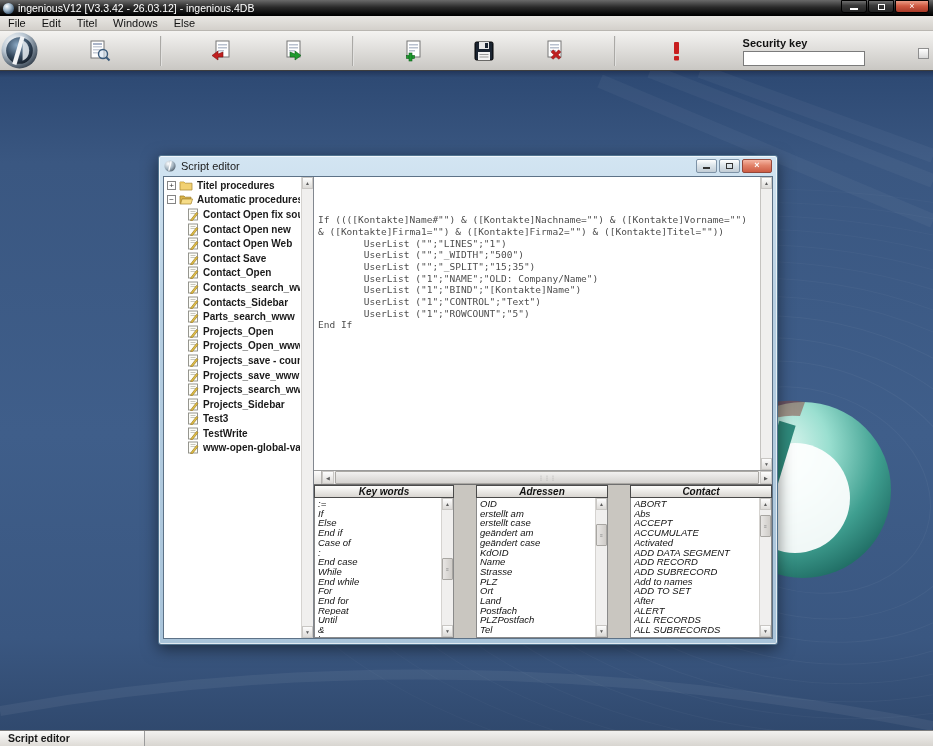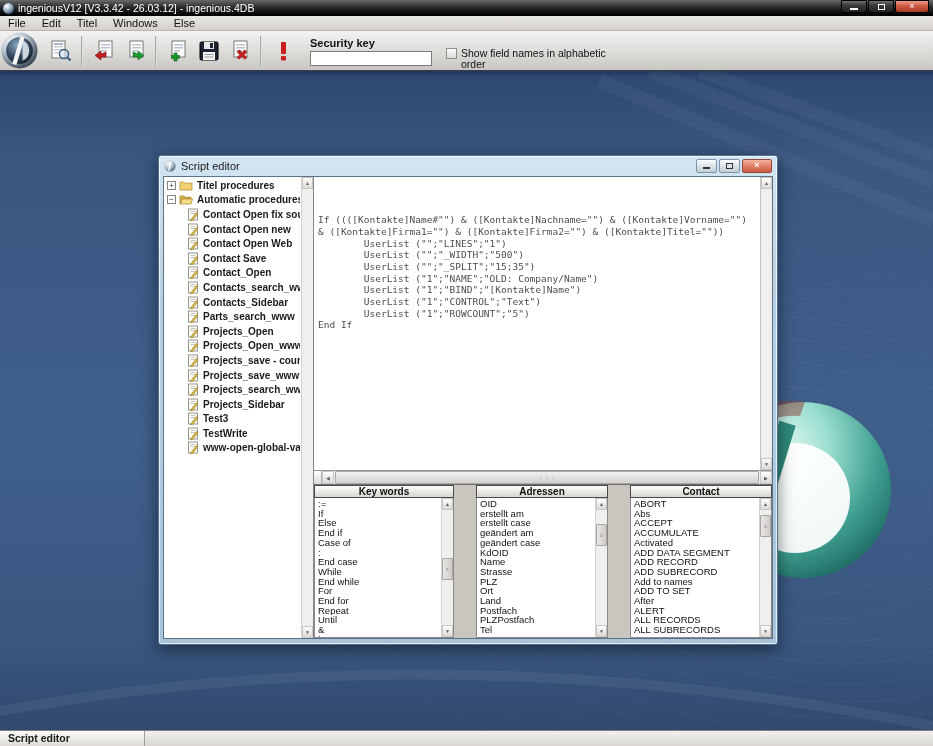--- a/index.html
+++ b/index.html
@@ -21,21 +21,21 @@
   .wbtn .box { width:7px; height:6px; border:1px solid #fff; }
   .wbtn .x { color:#fff; font-size:9px; line-height:9px; }
 
   
   .menubar { height:15px; background:linear-gradient(#e9e7e3,#d3d0cb); display:flex; align-items:center;
              font-size:11px; color:#111; border-bottom:1px solid #b9b6b1; }
   .menu-item { padding:0 8px; line-height:15px; }
 
   
   .toolbar { height:40px; background:linear-gradient(#f4f3f1,#c9c7c3); border-bottom:1px solid #3d3d3d;
-             display:flex; align-items:center; overflow:hidden; }
+             display:flex; align-items:center; overflow:hidden;justify-content:space-between; }
   .logo36 { width:37px; height:37px; margin:0 7px 0 1px; flex:0 0 auto; }
   .tbtn { width:27px; height:27px; margin:0 2px; display:flex; align-items:center; justify-content:center; }
   .tsep { width:2px; height:30px; margin:0 5px; background:linear-gradient(90deg,#8f8d89,#fdfdfc); flex:0 0 auto; }
   .sec-block { margin-left:12px; display:flex; flex-direction:column; align-self:flex-start; padding-top:6px; }
   .sec-label { font-size:11px; font-weight:bold; color:#111; margin-bottom:2px; }
   .sec-input { width:122px; height:15px; border:1px solid #7b7b7b; background:#fff; font-size:10px; padding:0 2px; }
   .chk-block { margin-left:14px; display:flex; align-self:flex-start; padding-top:17px; }
   .chk-box { width:11px; height:11px; border:1px solid #8e8e8e; background:linear-gradient(#fff,#d8d8d8); margin-right:4px; flex:0 0 auto; }
   .chk-label { font-size:10.5px; color:#111; width:150px; line-height:11px; }
 
@@ -89,21 +89,21 @@
   .hsplit { width:8px; background:linear-gradient(#fdfdfd,#dcdad7); border-right:1px solid #b4b2af; }
   .harr { width:12px; display:flex; align-items:center; justify-content:center; font-size:5px; color:#5c5c5c;
           background:linear-gradient(#fdfdfd,#dcdad7); border:1px solid #c9c7c4; }
   .htrack { flex:1; position:relative; margin-right:13px; }
   .hthumb { position:absolute; top:0; bottom:0; left:1px; right:1px;
             background:linear-gradient(#f2f1f0,#d4d2cf); border:1px solid #aaa8a4; border-radius:1px;
             display:flex; align-items:center; justify-content:center; font-size:6px; color:#8a8a8a; }
 
   
   .se-lists { height:154px; display:flex; background:#c9c6c0; border-top:1px solid #6f6f6f; }
-  .col { display:flex; flex-direction:column; min-width:0; }
+  .col { display:flex; flex-direction:column; min-width:0;font-style:italic; }
   .col + .col { margin-left:2px;padding-left:20px; }
   .col.kw { width:140px; } .col.adr { width:152px; } .col.cmd { flex:1; }
   .col-header { height:13px; background:linear-gradient(#fdfdfc,#d9d6d1); border:1px solid #4a4a4a;
                 font-size:10px; font-weight:bold; text-align:center; line-height:12px; color:#111; }
   .col-list { flex:1; background:#fff; border:1px solid #8a8a8a; border-top:none; position:relative; overflow:hidden; }
   .col-items { position:absolute; inset:1px 13px 1px 3px; font-size:9.5px; line-height:9.7px; color:#111; }
   .col-items div { white-space:nowrap; overflow:hidden; }
 
   
   .statusbar { height:16px; background:linear-gradient(#f2f1ef,#d8d5d0); border-top:1px solid #7d7d7d;
@@ -230,21 +230,20 @@
       </svg>
     </div>
 
     <div class="sec-block">
       <span class="sec-label">Security key</span>
       <input class="sec-input" type="text" value="" style="">
     </div>
 
     <div class="chk-block">
       <span class="chk-box"></span>
-      <span class="chk-label">Show field names in alphabetic order</span>
     </div>
   </div>
 
   <div class="desktop">
     <svg class="bg" width="933" height="659" viewBox="0 0 933 659">
       <defs>
         <radialGradient id="sph" cx="35%" cy="26%" r="85%">
           <stop offset="0" stop-color="#eafaf5"></stop>
             <stop offset="0.35" stop-color="#9adfd0"></stop>
           <stop offset="0.68" stop-color="#3f9f90"></stop>

